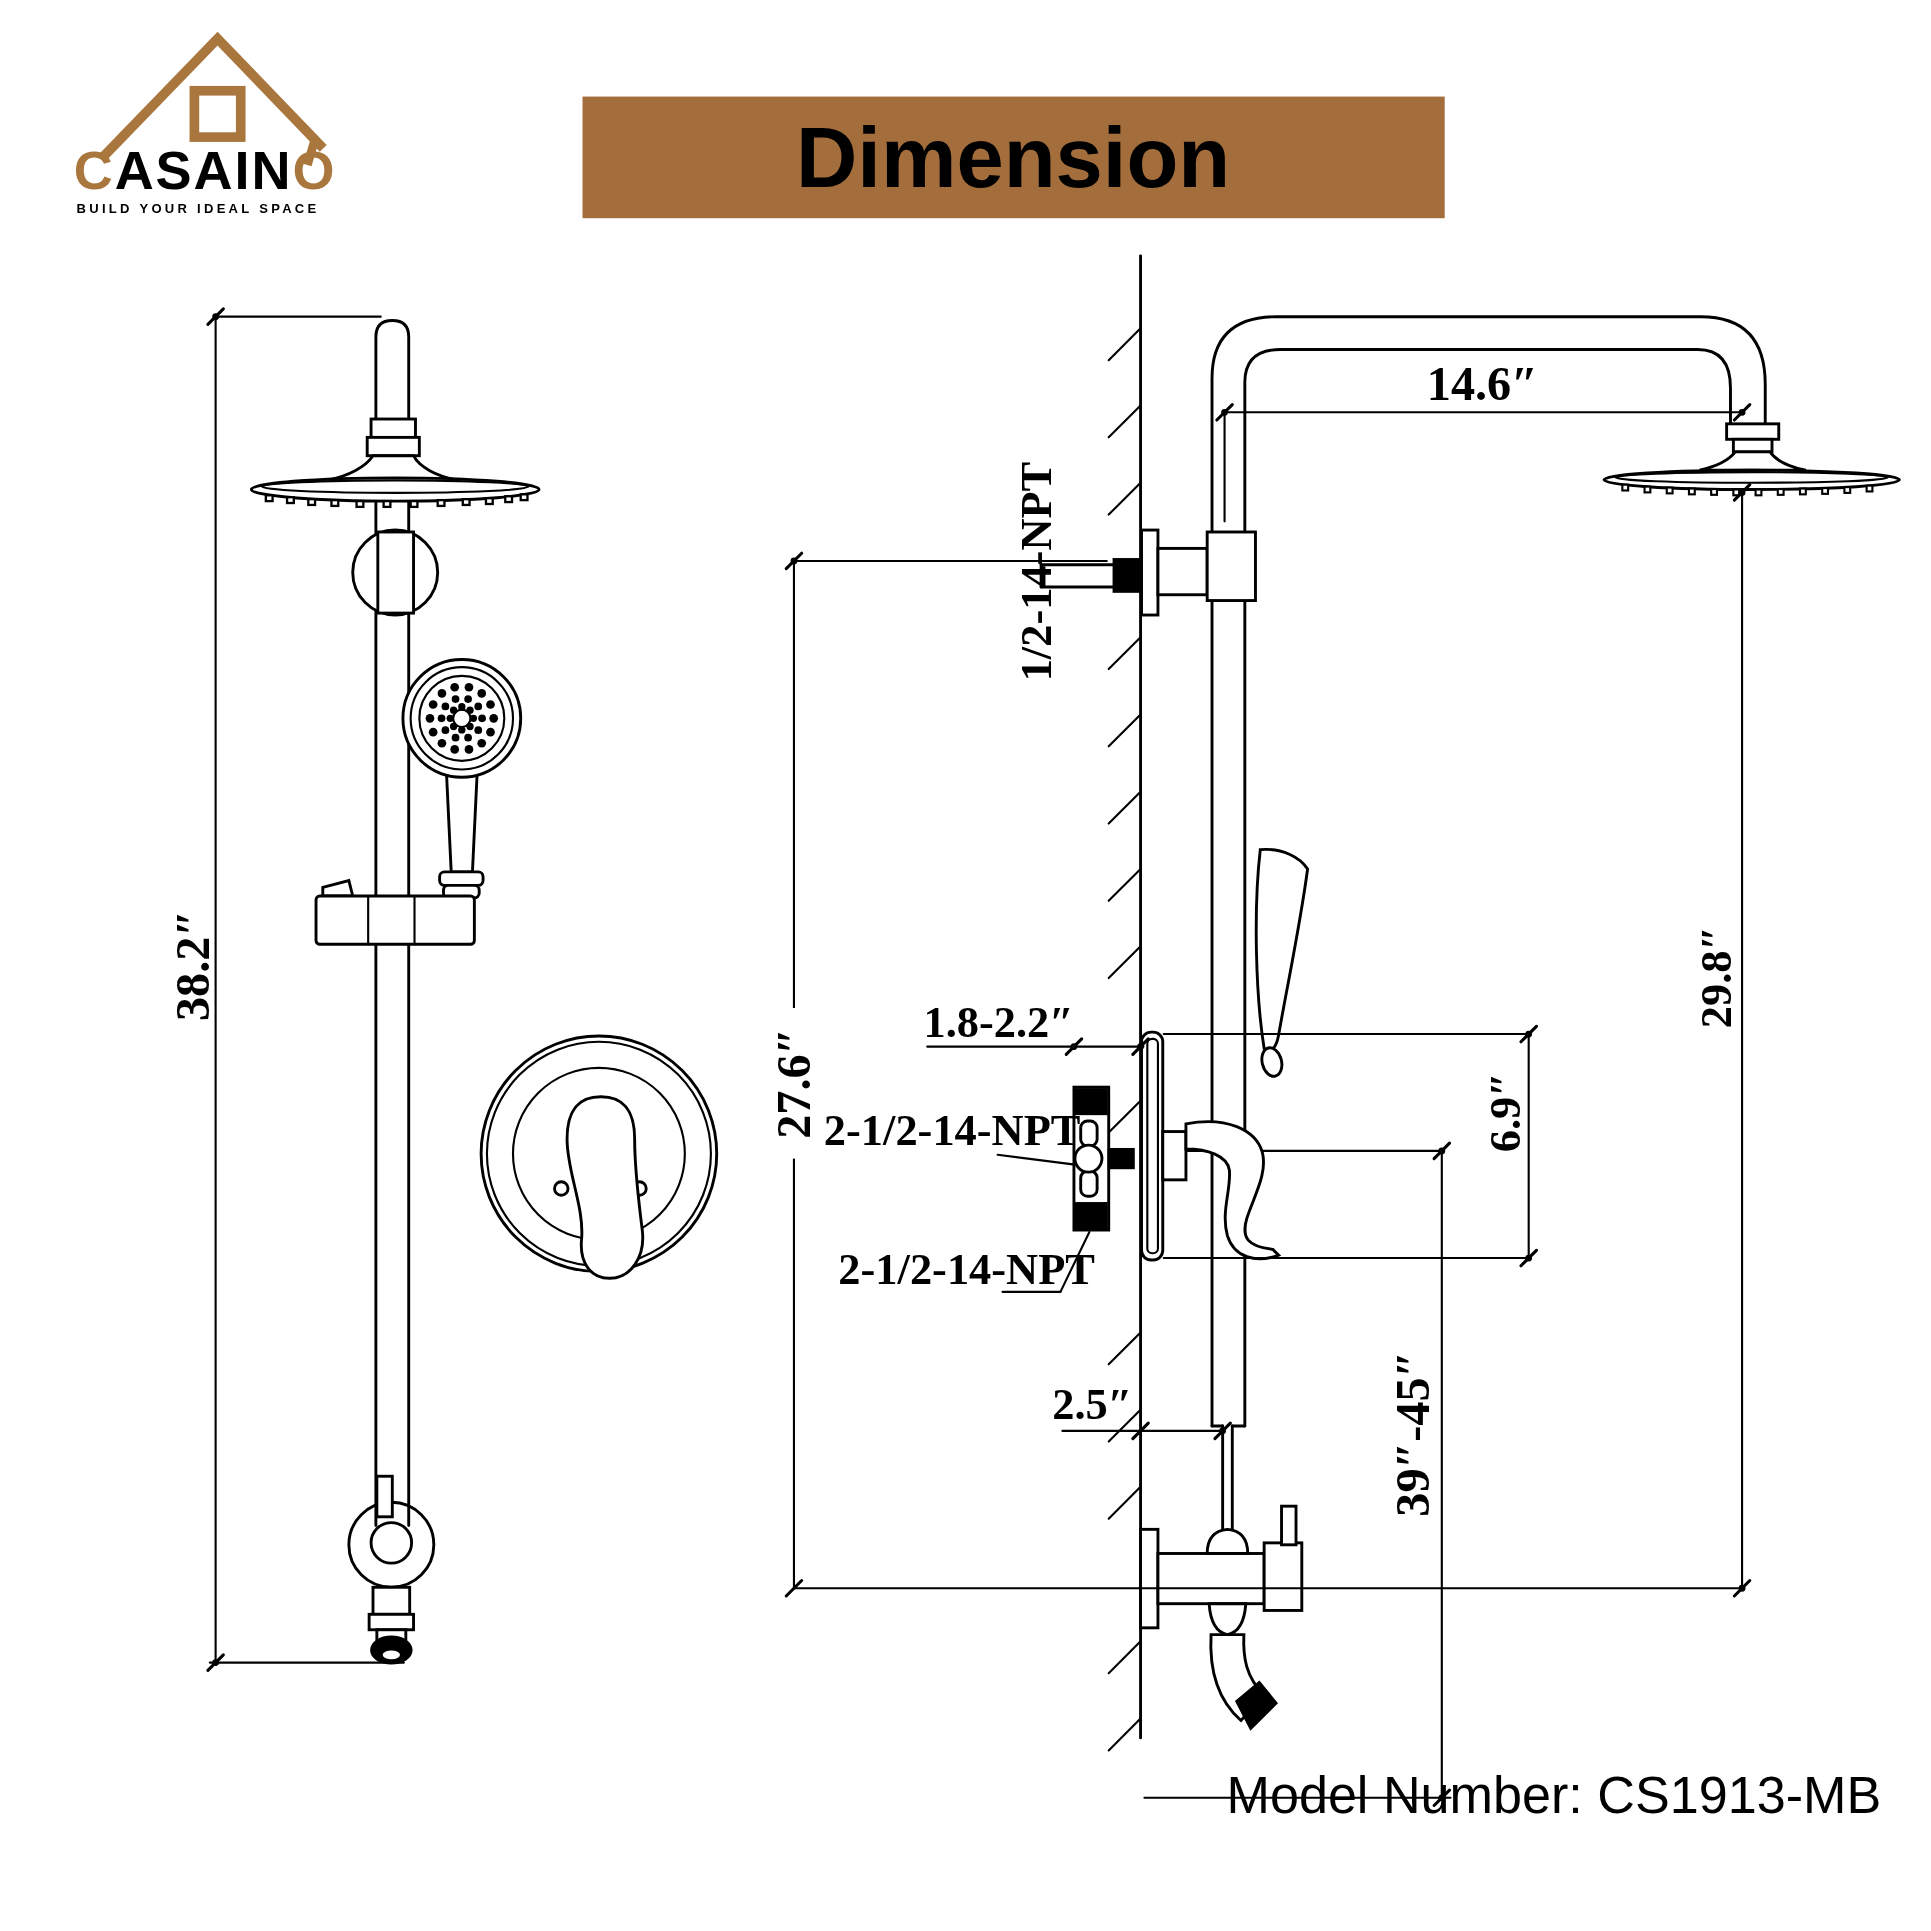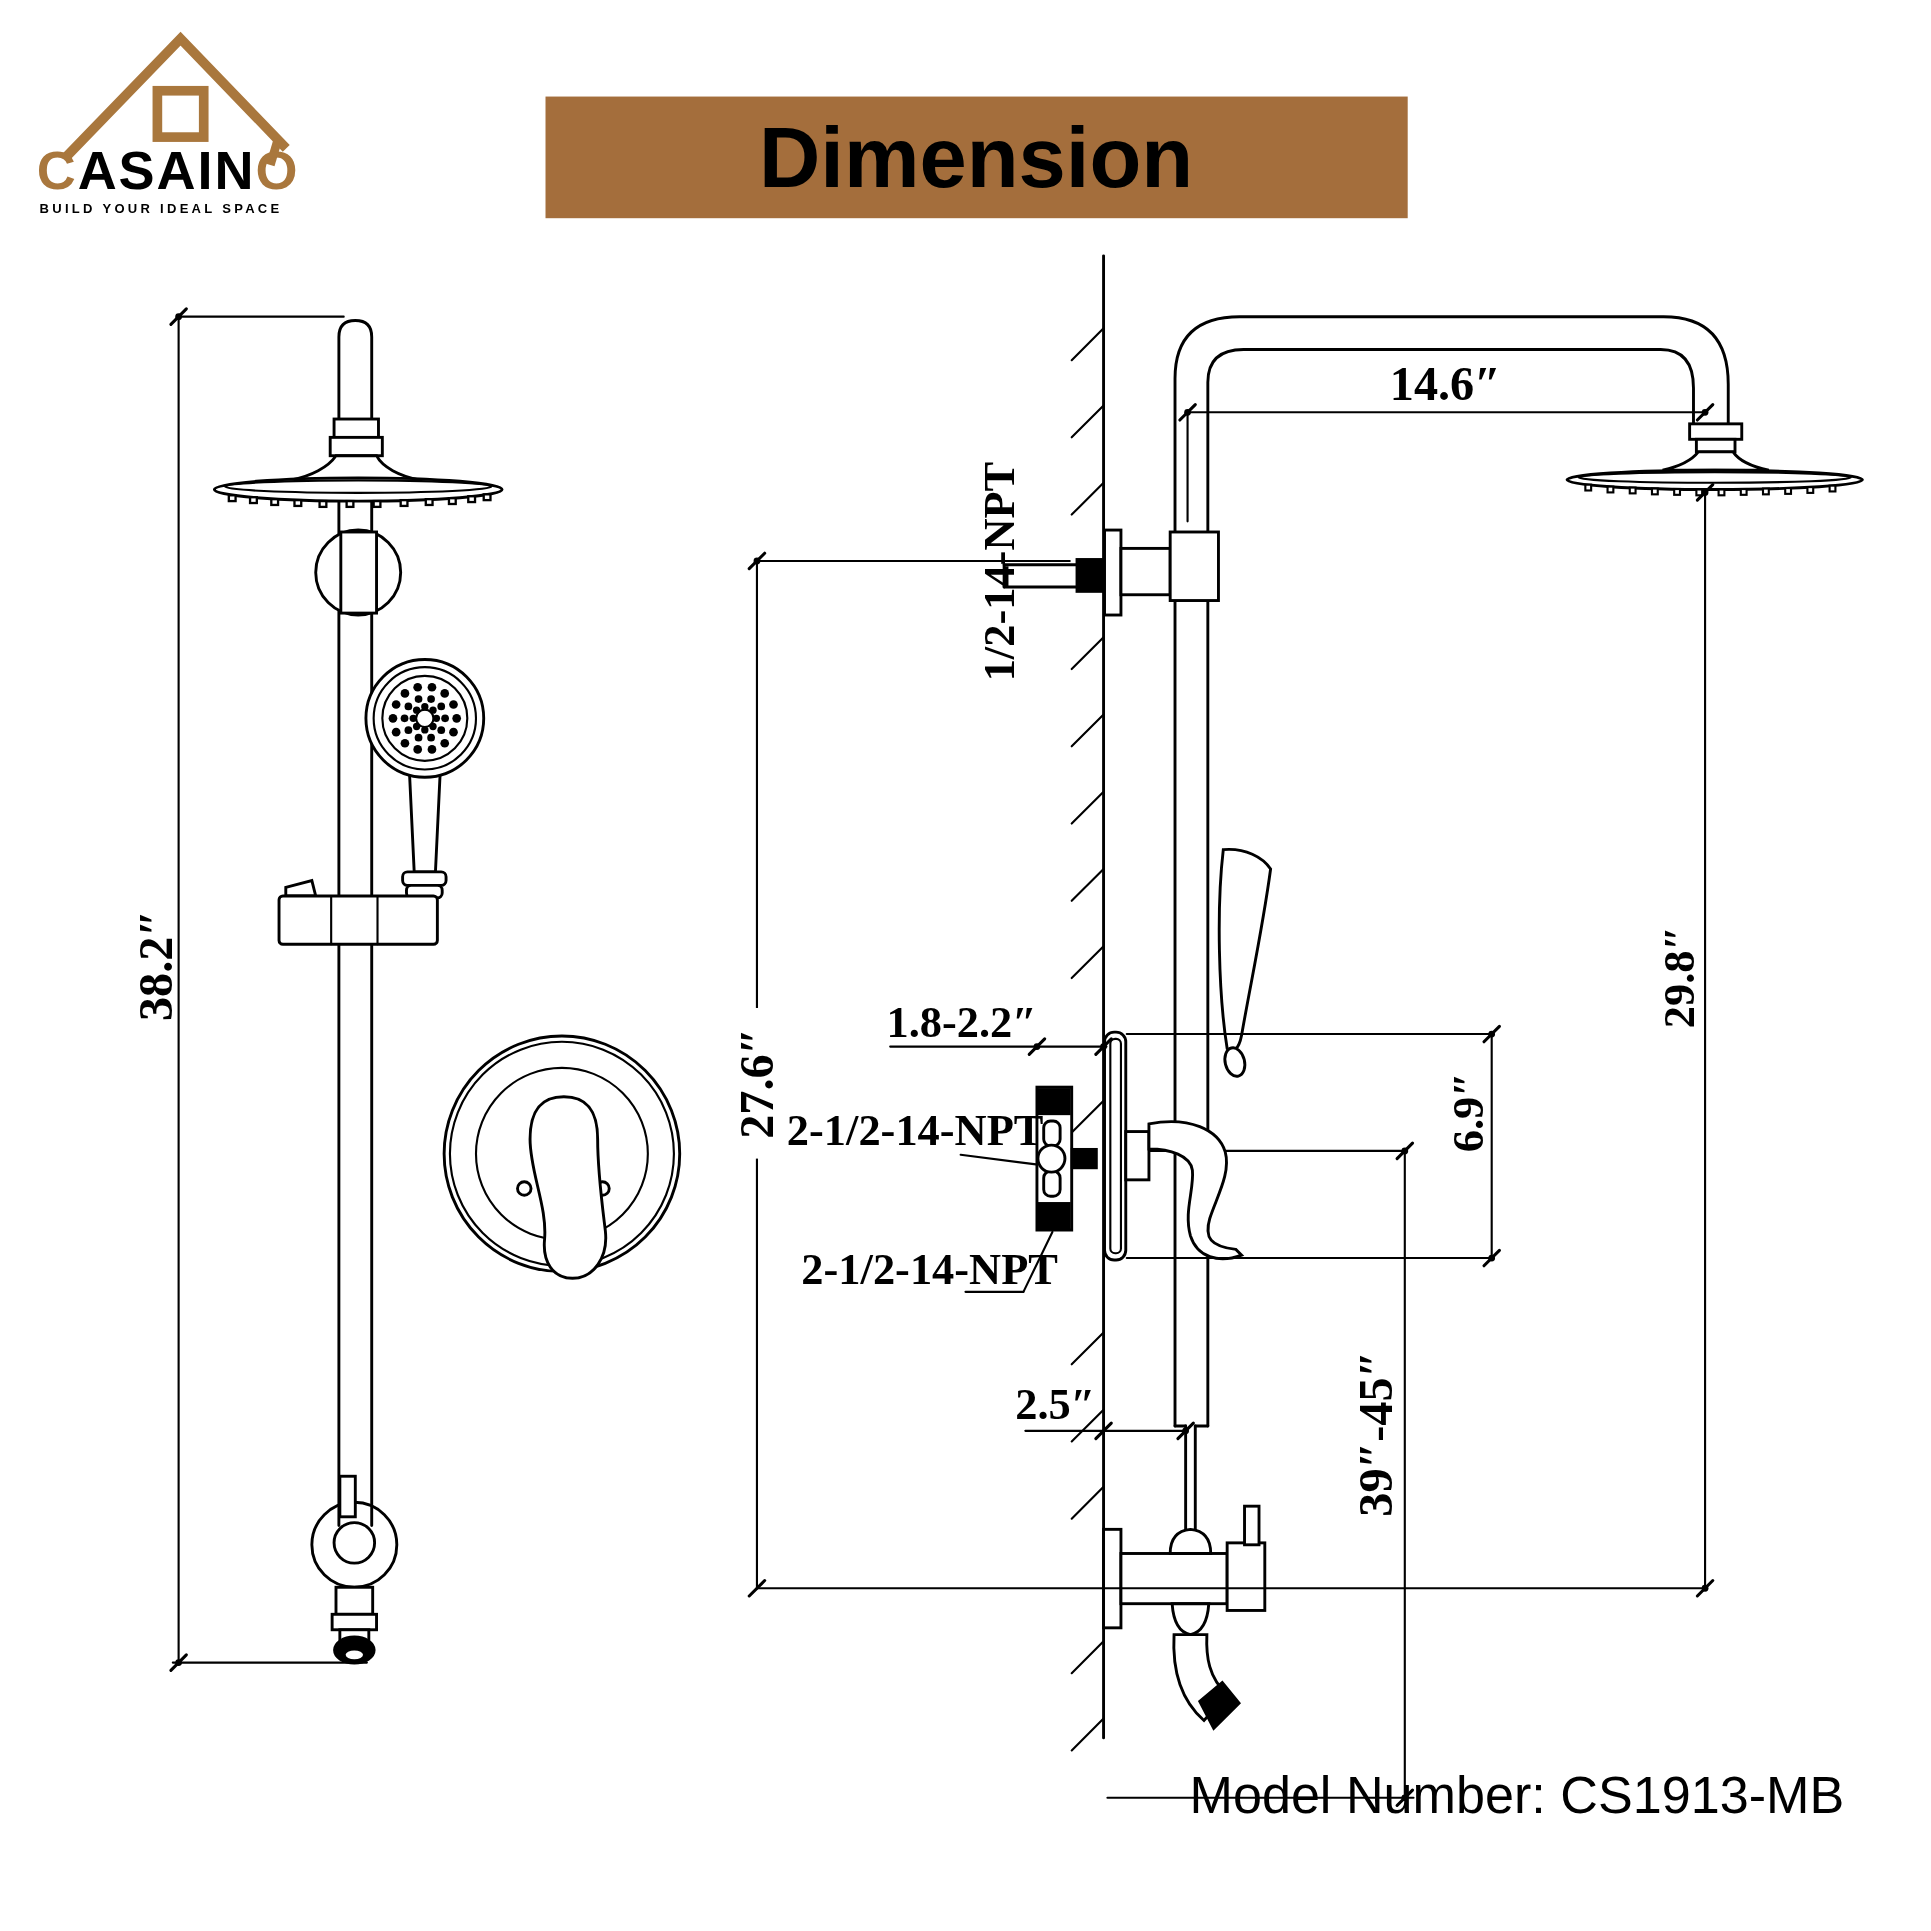--- a/index.html
+++ b/index.html
@@ -1,16 +1,16 @@
 <!DOCTYPE html>
 <html><head>
 <meta charset="utf-8">
 <style>
   html,body{margin:0;padding:0;background:#ffffff;}
-  .page{width:1824px;height:1931px;position:relative;background:#fff;}
+  .page{width:1824px;height:1931px;position:relative;background:#fff;margin-left:37px;}
   svg{display:block;}
   
   .ln{stroke:#000;stroke-width:3;fill:none;stroke-linecap:round;}
   .lnthin{stroke:#000;stroke-width:2.2;fill:none;stroke-linecap:round;}
   .wf{stroke:#000;stroke-width:3;fill:#fff;}
   .bk{stroke:#000;stroke-width:2;fill:#000;}
   .dot{fill:#000;stroke:none;}
   .tick{stroke:#000;stroke-width:3.2;stroke-linecap:round;}
   
   text{fill:#000;}

